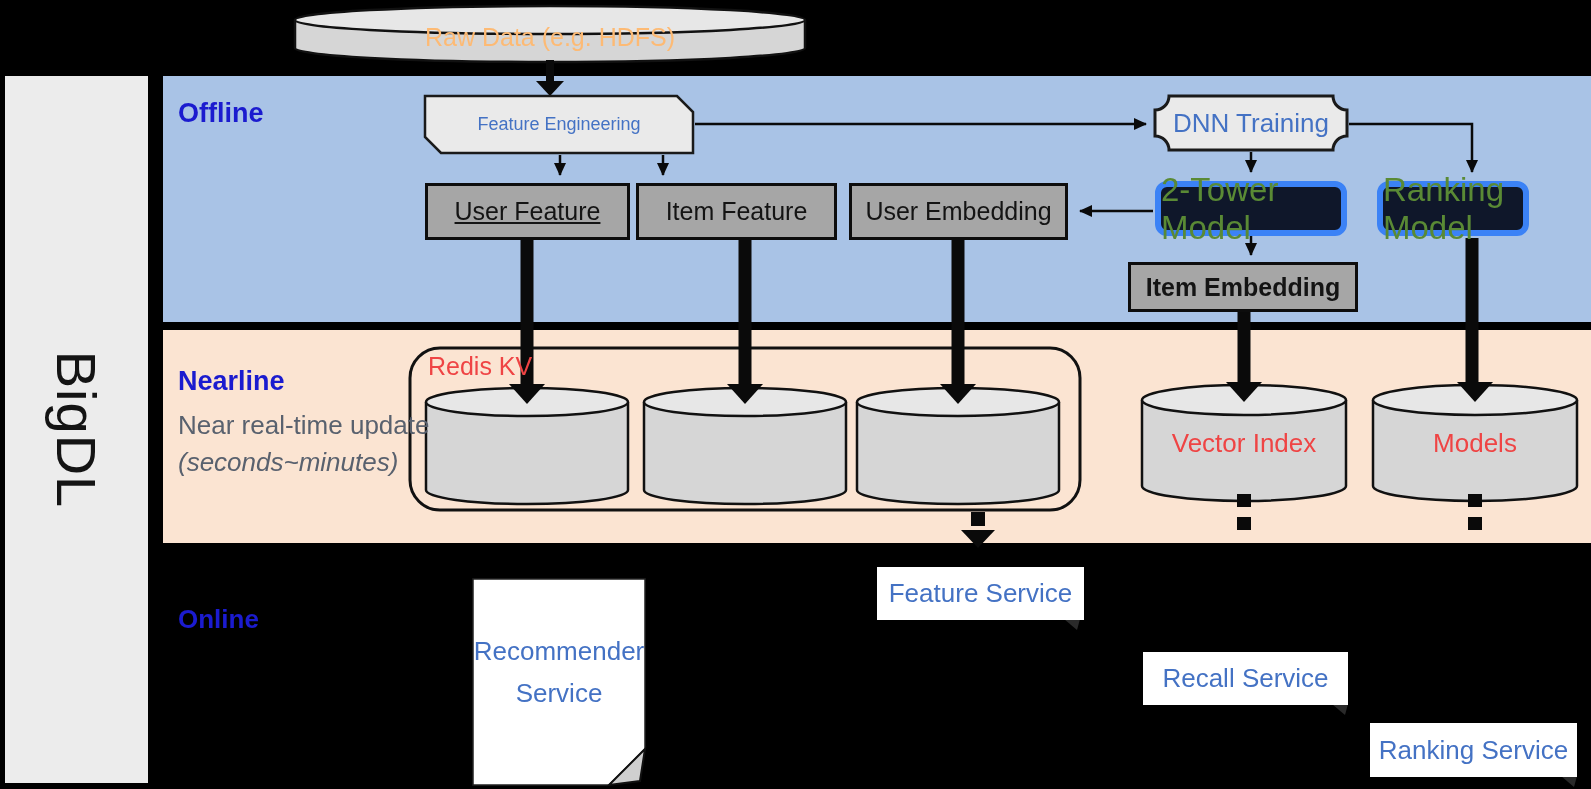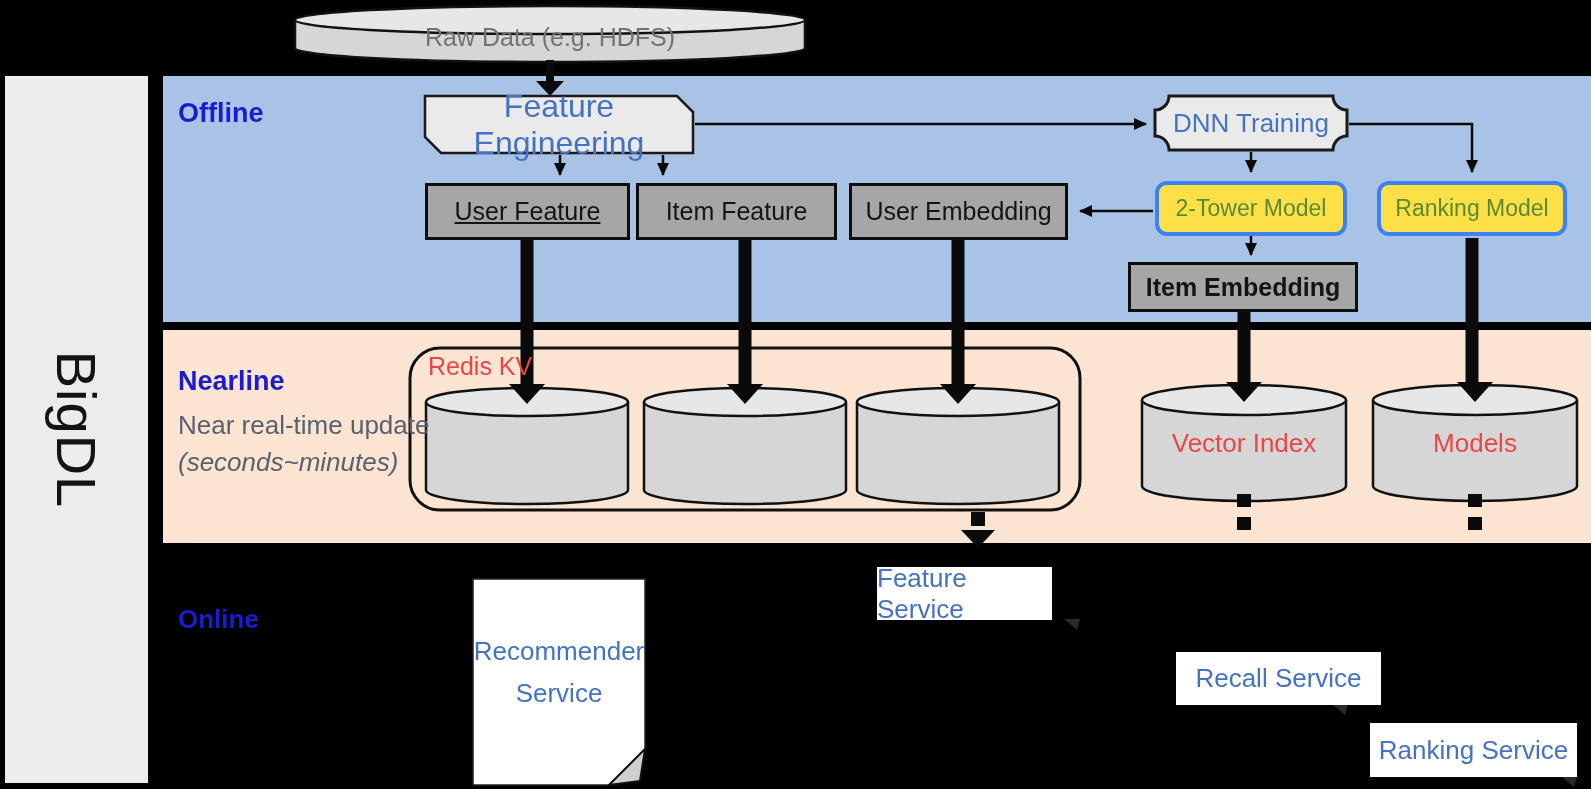--- a/index.html
+++ b/index.html
@@ -17,22 +17,22 @@
   .band-peach{left:163px;top:330px;width:1428px;height:213px;background:#fbe4d2;z-index:1;}
 
   
   .sec-title{font-size:27px;font-weight:bold;color:#1b1bcf;z-index:12;}
   .sec-desc{font-size:27px;line-height:36px;color:#59616e;z-index:12;}
   .sec-desc i{font-style:italic;}
 
   
   .gray-box{background:#a6a6a6;border:3px solid #0d0d0d;display:flex;align-items:center;justify-content:center;
             font-size:25px;color:#141414;z-index:10;box-sizing:border-box;}
-  .model-box{background:#fde047;border:4px solid #3b82f6;border-radius:12px;display:flex;align-items:center;
-             justify-content:center;font-size:23px;color:#5a8a35;z-index:10;box-sizing:border-box;}
+  .model-box{background:#0f172a;border:6px solid #3b82f6;border-radius:12px;display:flex;align-items:center;
+             justify-content:center;font-size:33px;color:#5a8a35;z-index:10;box-sizing:border-box;}
   .shape-label{display:flex;align-items:center;justify-content:center;text-align:center;z-index:12;}
   .blue-label{color:#4472c4;}
   .maroon-label{color:#ef4444;}
   .svg-layer{left:0;top:0;z-index:6;pointer-events:none;}
 
   .service-box{background:#ffffff;display:flex;align-items:center;justify-content:center;
                font-size:26px;color:#4472c4;z-index:10;}
 </style>
 </head>
 <body>
@@ -139,44 +139,44 @@
     <g>
       <path d="M473,579 H645 V749 L609,785 H473 Z" fill="#ffffff" stroke="#222" stroke-width="1.5"></path>
       <polygon points="609,785 645,749 640,781" fill="#cfcfcf" stroke="#111" stroke-width="2"></polygon>
     </g>
 
     <polygon points="1064,619 1080,619 1077,630" fill="#2a2a2a"></polygon>
     <polygon points="1332,704 1348,704 1345,715" fill="#2a2a2a"></polygon>
     <polygon points="1561,776 1577,776 1574,787" fill="#2a2a2a"></polygon>
   </svg>
 
-  <div class="abs shape-label" style="left:360px;top:20px;width:380px;height:34px;font-size:25px;color:#737373;">Raw Data (e.g. HDFS)</div>
+  <div class="abs shape-label" style="left:360px;top:20px;width:380px;height:34px;font-size:25px;color:#fdba74;">Raw Data (e.g. HDFS)</div>
 
   <div class="abs sec-title" style="left:178px;top:98px;">Offline</div>
 
   <div class="abs sec-title" style="left:178px;top:366px;">Nearline</div>
   <div class="abs sec-desc" style="left:178px;top:407px;width:252px;font-size:26px;line-height:37px;">
     <span>Near real-time update </span><i>(seconds~minutes)</i>
   </div>
 
   <div class="abs sec-title" style="left:178px;top:604px;font-size:26px;">Online</div>
 
-  <div class="abs shape-label blue-label" style="left:425px;top:96px;width:268px;height:57px;font-size:32px;">Feature Engineering</div>
+  <div class="abs shape-label blue-label" style="left:425px;top:96px;width:268px;height:57px;font-size:18px;">Feature Engineering</div>
   <div class="abs shape-label blue-label" style="left:1155px;top:96px;width:192px;height:54px;font-size:26px;">DNN Training</div>
 
   <div class="abs gray-box" style="left:425px;top:183px;width:205px;height:57px;text-decoration:underline;">User Feature</div>
   <div class="abs gray-box" style="left:636px;top:183px;width:201px;height:57px;">Item Feature</div>
   <div class="abs gray-box" style="left:849px;top:183px;width:219px;height:57px;">User Embedding</div>
   <div class="abs gray-box" style="left:1128px;top:262px;width:230px;height:50px;font-weight:bold;">Item Embedding</div>
 
   <div class="abs model-box" style="left:1155px;top:181px;width:192px;height:55px;">2-Tower Model</div>
-  <div class="abs model-box" style="left:1377px;top:181px;width:190px;height:55px;text-align:center;">Ranking Model</div>
+  <div class="abs model-box" style="left:1377px;top:181px;width:152px;height:55px;">Ranking Model</div>
 
   <div class="abs maroon-label" style="left:428px;top:352px;font-size:25px;z-index:12;">Redis KV</div>
   <div class="abs shape-label maroon-label" style="left:1149px;top:425px;width:190px;height:36px;font-size:26px;">Vector Index</div>
   <div class="abs shape-label maroon-label" style="left:1380px;top:425px;width:190px;height:36px;font-size:26px;">Models</div>
 
   <div class="abs shape-label blue-label" style="left:469px;top:632px;width:180px;height:80px;font-size:26px;line-height:42px;z-index:12;">Recommender Service</div>
-  <div class="abs service-box" style="left:877px;top:567px;width:175px;height:53px;">Feature Service</div>
-  <div class="abs service-box" style="left:1143px;top:652px;width:205px;height:53px;margin-left:33px;">Recall Service</div>
+  <div class="abs service-box" style="left:877px;top:567px;width:207px;height:53px;">Feature Service</div>
+  <div class="abs service-box" style="left:1143px;top:652px;width:205px;height:53px;">Recall Service</div>
   <div class="abs service-box" style="left:1370px;top:723px;width:207px;height:54px;">Ranking Service</div>
 
 </div>
 
 </body></html>

